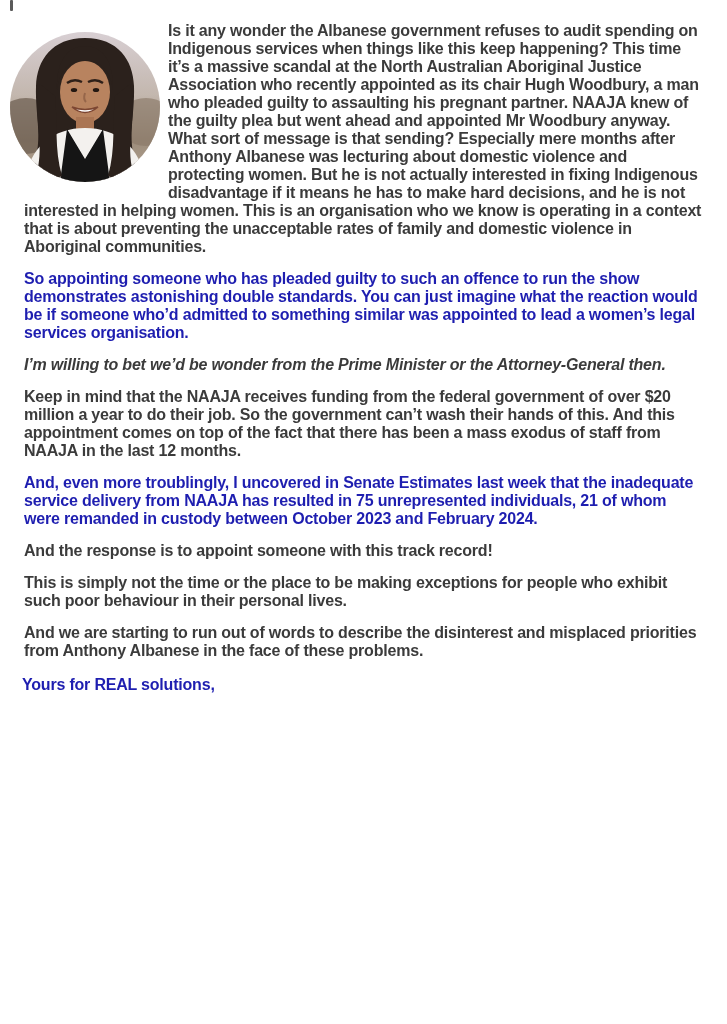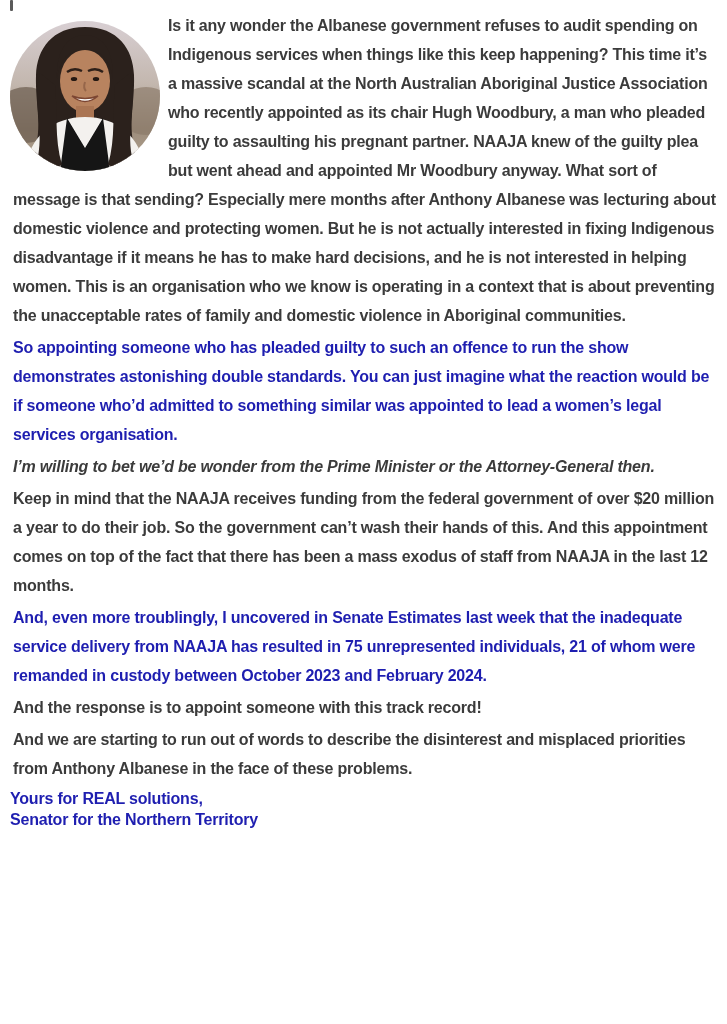--- a/index.html
+++ b/index.html
@@ -24,31 +24,31 @@
     border-radius: 1px;
   }
   .photo-wrap {
     float: left;
     width: 150px;
     height: 155px;
     margin: 10px 8px 6px 0;
   }
   .photo-wrap svg { display: block; }
   p.para {
-    margin: 3px;
-    line-height: 29px;
+    margin: 14px;
+    line-height: 18px;
   }
   p.blue { color: #1e1eb0; }
   p.italic { font-style: italic; }
   .signature {
     margin-top: 5px;
     color: #1e1eb0;
   }
   .signature p {
-    margin: 0;
+    margin: 12px;
     line-height: 21px;
   }
 </style>
 </head>
 <body>
 
 <div>
 
   <span class="corner-mark"></span>
 
@@ -86,20 +86,20 @@
       </g>
     </svg>
   </div>
 
   <p class="para">Is it any wonder the Albanese government refuses to audit spending on Indigenous services when things like this keep happening? This time it’s a massive scandal at the North Australian Aboriginal Justice Association who recently appointed as its chair Hugh Woodbury, a man who pleaded guilty to assaulting his pregnant partner. NAAJA knew of the guilty plea but went ahead and appointed Mr Woodbury anyway.  What sort of message is that sending? Especially mere months after Anthony Albanese was lecturing about domestic violence and protecting women. But he is not actually interested in fixing Indigenous disadvantage if it means he has to make hard decisions, and he is not interested in helping women. This is an organisation who we know is operating in a context that is about preventing the unacceptable rates of family and domestic violence in Aboriginal communities.</p>
   <p class="para blue">So appointing someone who has pleaded guilty to such an offence to run the show demonstrates astonishing double standards. You can just imagine what the reaction would be if someone who’d admitted to something similar was appointed to lead a women’s legal services organisation.</p>
   <p class="para italic">I’m willing to bet we’d be wonder from the Prime Minister or the Attorney-General then.</p>
   <p class="para">Keep in mind that the NAAJA receives funding from the federal government of over $20 million a year to do their job.  So the government can’t wash their hands of this. And this appointment comes on top of the fact that there has been a mass exodus of staff from NAAJA in the last 12 months.</p>
   <p class="para blue">And, even more troublingly, I uncovered in Senate Estimates last week that the inadequate service delivery from NAAJA has resulted in 75 unrepresented individuals, 21 of whom were remanded in custody between October 2023 and February 2024.</p>
   <p class="para">And the response is to appoint someone with this track record!</p>
+  <p class="para">This is simply not the time or the place to be making exceptions for people who exhibit such poor behaviour in their personal lives.</p>
   <p class="para">And we are starting to run out of words to describe the disinterest and misplaced priorities from Anthony Albanese in the face of these problems.</p>
 
   <div class="signature">
     <p>Yours for REAL solutions,</p>
-    <p>Senator for the Northern Territory</p>
   </div>
 
 </div>
 
 </body></html>

